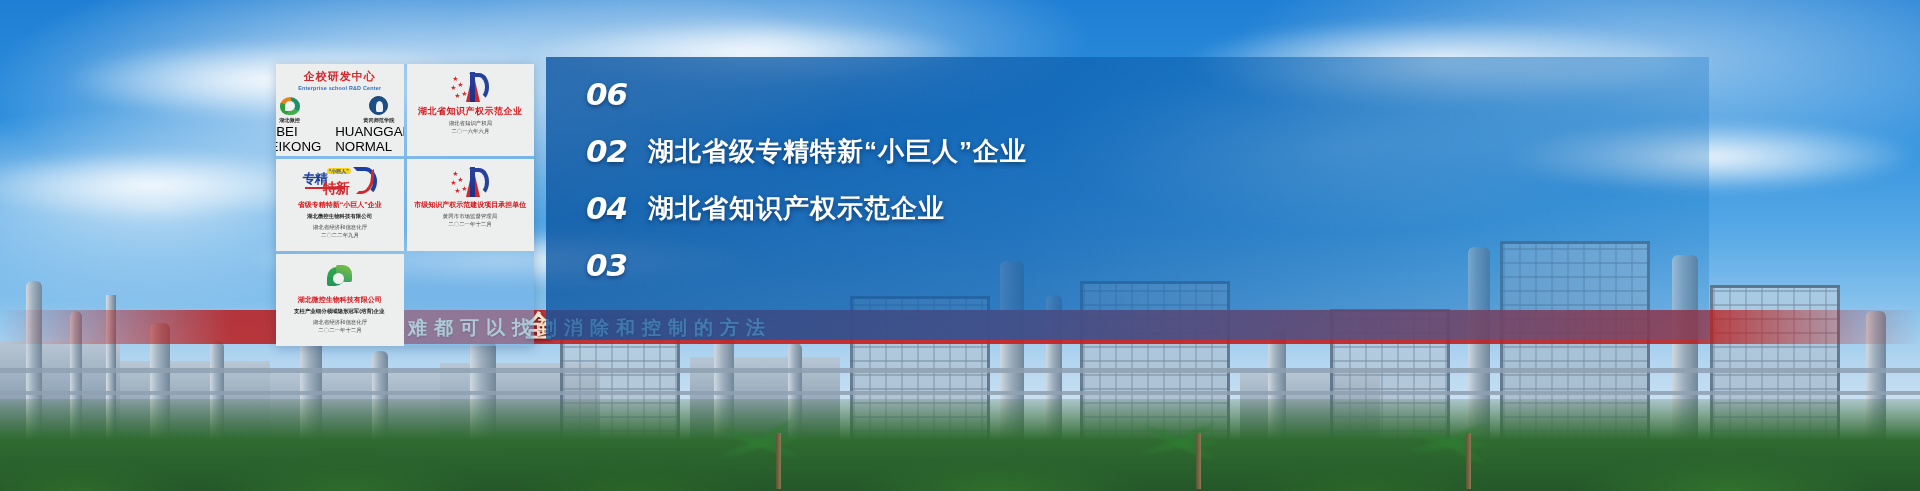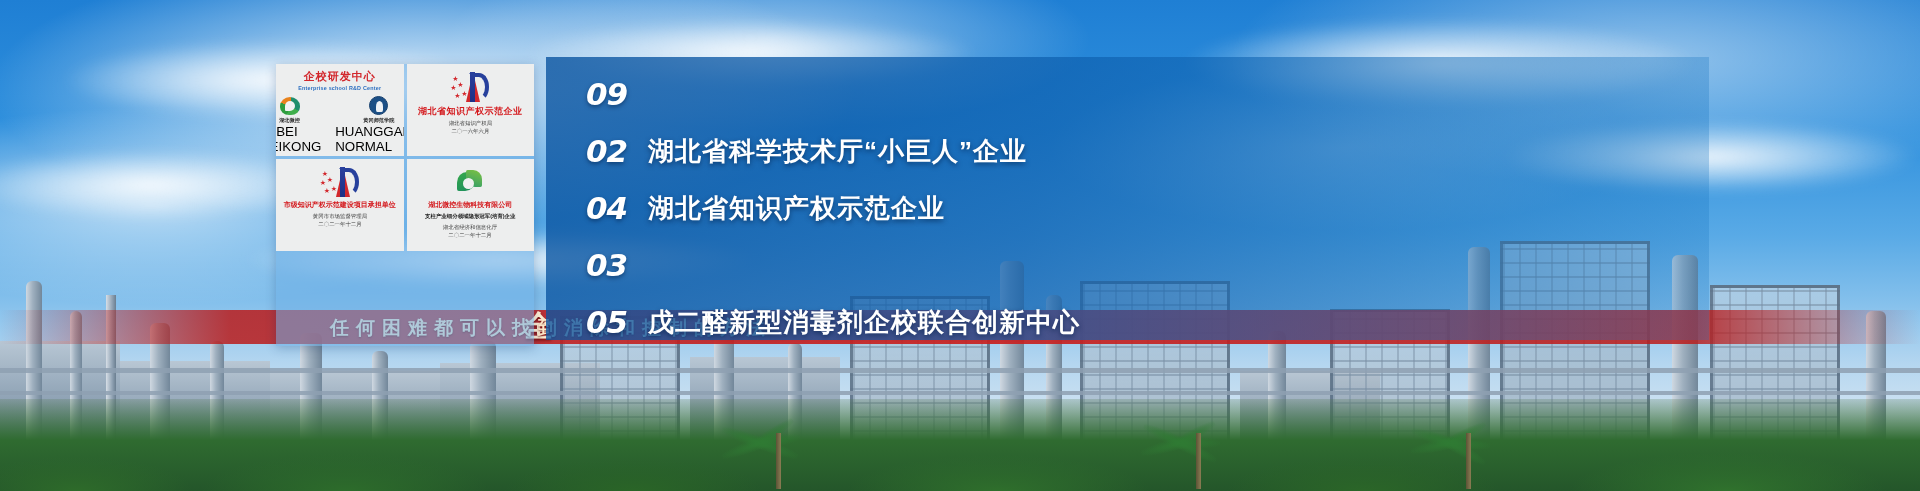--- a/index.html
+++ b/index.html
@@ -320,36 +320,32 @@
 
   <div class="ribbon">
     <span class="big">全</span>
     <span class="slogan">任何困难都可以找到消除和控制的方法</span>
   </div>
 
   <div class="panel"></div>
 
   <div class="list">
     <div class="row">
-      <span class="num">09</span>
+      <span class="num">06</span>
     </div>
     <div class="row">
       <span class="num">02</span>
-      <span class="txt">湖北省科学技术厅“小巨人”企业</span>
+      <span class="txt">湖北省级专精特新“小巨人”企业</span>
     </div>
     <div class="row">
       <span class="num">04</span>
       <span class="txt">湖北省知识产权示范企业</span>
     </div>
     <div class="row">
       <span class="num">03</span>
-    </div>
-    <div class="row">
-      <span class="num">05</span>
-      <span class="txt">戊二醛新型消毒剂企校联合创新中心</span>
     </div>
   </div>
 
   <div class="certs">
 
 
     <div class="cell">
       <div class="rd-title">企校研发中心</div>
       <div class="rd-en">Enterprise school  R&amp;D Center</div>
       <div class="rd-logos">
@@ -380,20 +376,38 @@
             <span class="arc"></span>
         </div>
       </div>
       <div class="title">湖北省知识产权示范企业</div>
       <div class="sub">
         <div>湖北省知识产权局</div>
         <div>二〇一六年六月</div>
       </div>
     </div>
 
+    <div class="cell">
+      <div class="mark">
+        <div class="zjtx">
+          <span class="zj">专精</span>
+            <span class="bub">“小巨人”</span>
+          <span class="tx">特新</span>
+            <span class="bar"></span>
+          <span class="swoosh"></span>
+            <span class="swoosh2"></span>
+        </div>
+      </div>
+      <div class="title sm">省级专精特新“小巨人”企业</div>
+      <div class="sub dark">湖北微控生物科技有限公司</div>
+      <div class="sub">
+        <div>湖北省经济和信息化厅</div>
+        <div>二〇二二年九月</div>
+      </div>
+    </div>
 
     <div class="cell">
       <div class="mark">
         <div class="ip">
           <span class="st s1">★</span>
             <span class="st s2">★</span>
             <span class="st s3">★</span>
           <span class="st s4">★</span>
             <span class="st s5">★</span>
           <span class="sail"></span>

